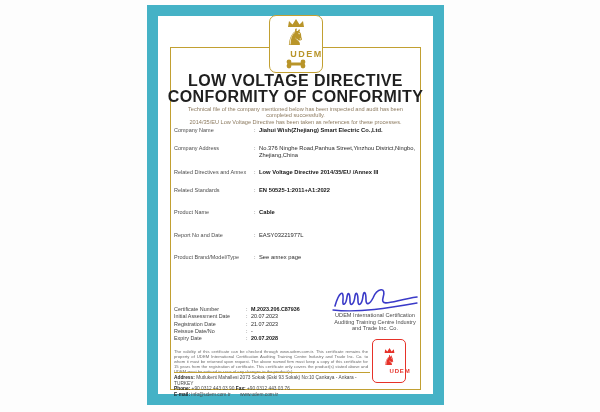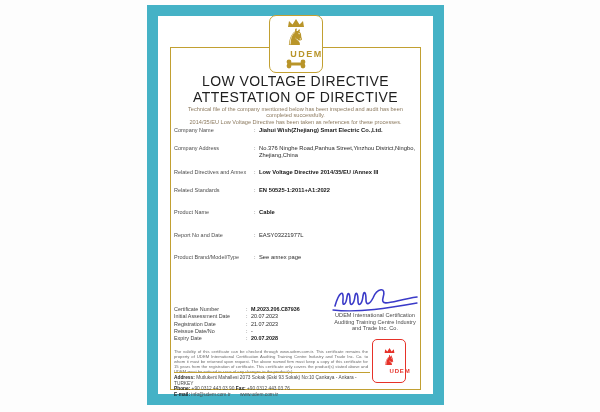--- a/index.html
+++ b/index.html
@@ -29,21 +29,21 @@
   .logo-box .horse{display:block;transform:scaleX(-1);line-height:1;}
   .logo-box.gold .horse{font-size:23px;color:#b9952a;margin-top:-1px;}
   .logo-box .brand{font-weight:bold;letter-spacing:1.5px;line-height:1;padding-left:22px;}
   .logo-box.gold .brand{font-size:9px;color:#b9952a;margin-top:1px;}
   
   .logo-box.red{left:214px;top:323px;width:34px;height:44px;border:1.5px solid #e63229;border-radius:5px;}
   .logo-box.red .horse{font-size:14px;color:#e63229;}
   .logo-box.red .brand{font-size:6px;color:#e63229;letter-spacing:0.8px;margin-top:1px;}
   
   .title{position:absolute;top:57px;left:0;right:0;text-align:center;z-index:2;}
-  .title div{font-size:14px;font-weight:400;color:#1f1f1f;letter-spacing:0.4px;line-height:16px;}
+  .title div{font-size:16px;font-weight:700;color:#1f1f1f;letter-spacing:0.4px;line-height:16px;}
   .subtitle{position:absolute;top:90px;left:0;right:0;text-align:center;}
   .subtitle div{font-size:5.6px;color:#8d7b60;line-height:6.4px;}
   
   .fields{position:absolute;top:111px;left:16px;right:8px;}
   .row{display:flex;align-items:flex-start;}
   .fields .row{margin-bottom:11px;}
   .fields .row:nth-child(2){margin-bottom:10px;}
   .fields .row:nth-child(4){margin-bottom:15px;}
   .fields .row:nth-child(5){margin-bottom:16px;}
   .fields .row:nth-child(6){margin-bottom:15px;}
@@ -90,21 +90,21 @@
           <rect x="5" y="3.5" width="14" height="3" rx="1.5" fill="#b9952a"></rect>
           <circle cx="5" cy="3" r="2.4" fill="#b9952a"></circle>
             <circle cx="5" cy="7" r="2.4" fill="#b9952a"></circle>
           <circle cx="19" cy="3" r="2.4" fill="#b9952a"></circle>
             <circle cx="19" cy="7" r="2.4" fill="#b9952a"></circle>
         </svg>
       </div>
 
       <div class="title">
         <div>LOW VOLTAGE DIRECTIVE</div>
-        <div>ATTESTATION OF DIRECTIVE</div>
+        <div>CONFORMITY OF CONFORMITY</div>
       </div>
 
       <div class="subtitle" id="subtitle">
           <div>Technical file of the company mentioned below has been inspected and audit has been</div>
           <div>completed successfully.</div>
           <div>2014/35/EU Low Voltage Directive has been taken as references for these processes.</div>
         </div>
 
       <div class="fields" id="fields">
           <div class="row">

